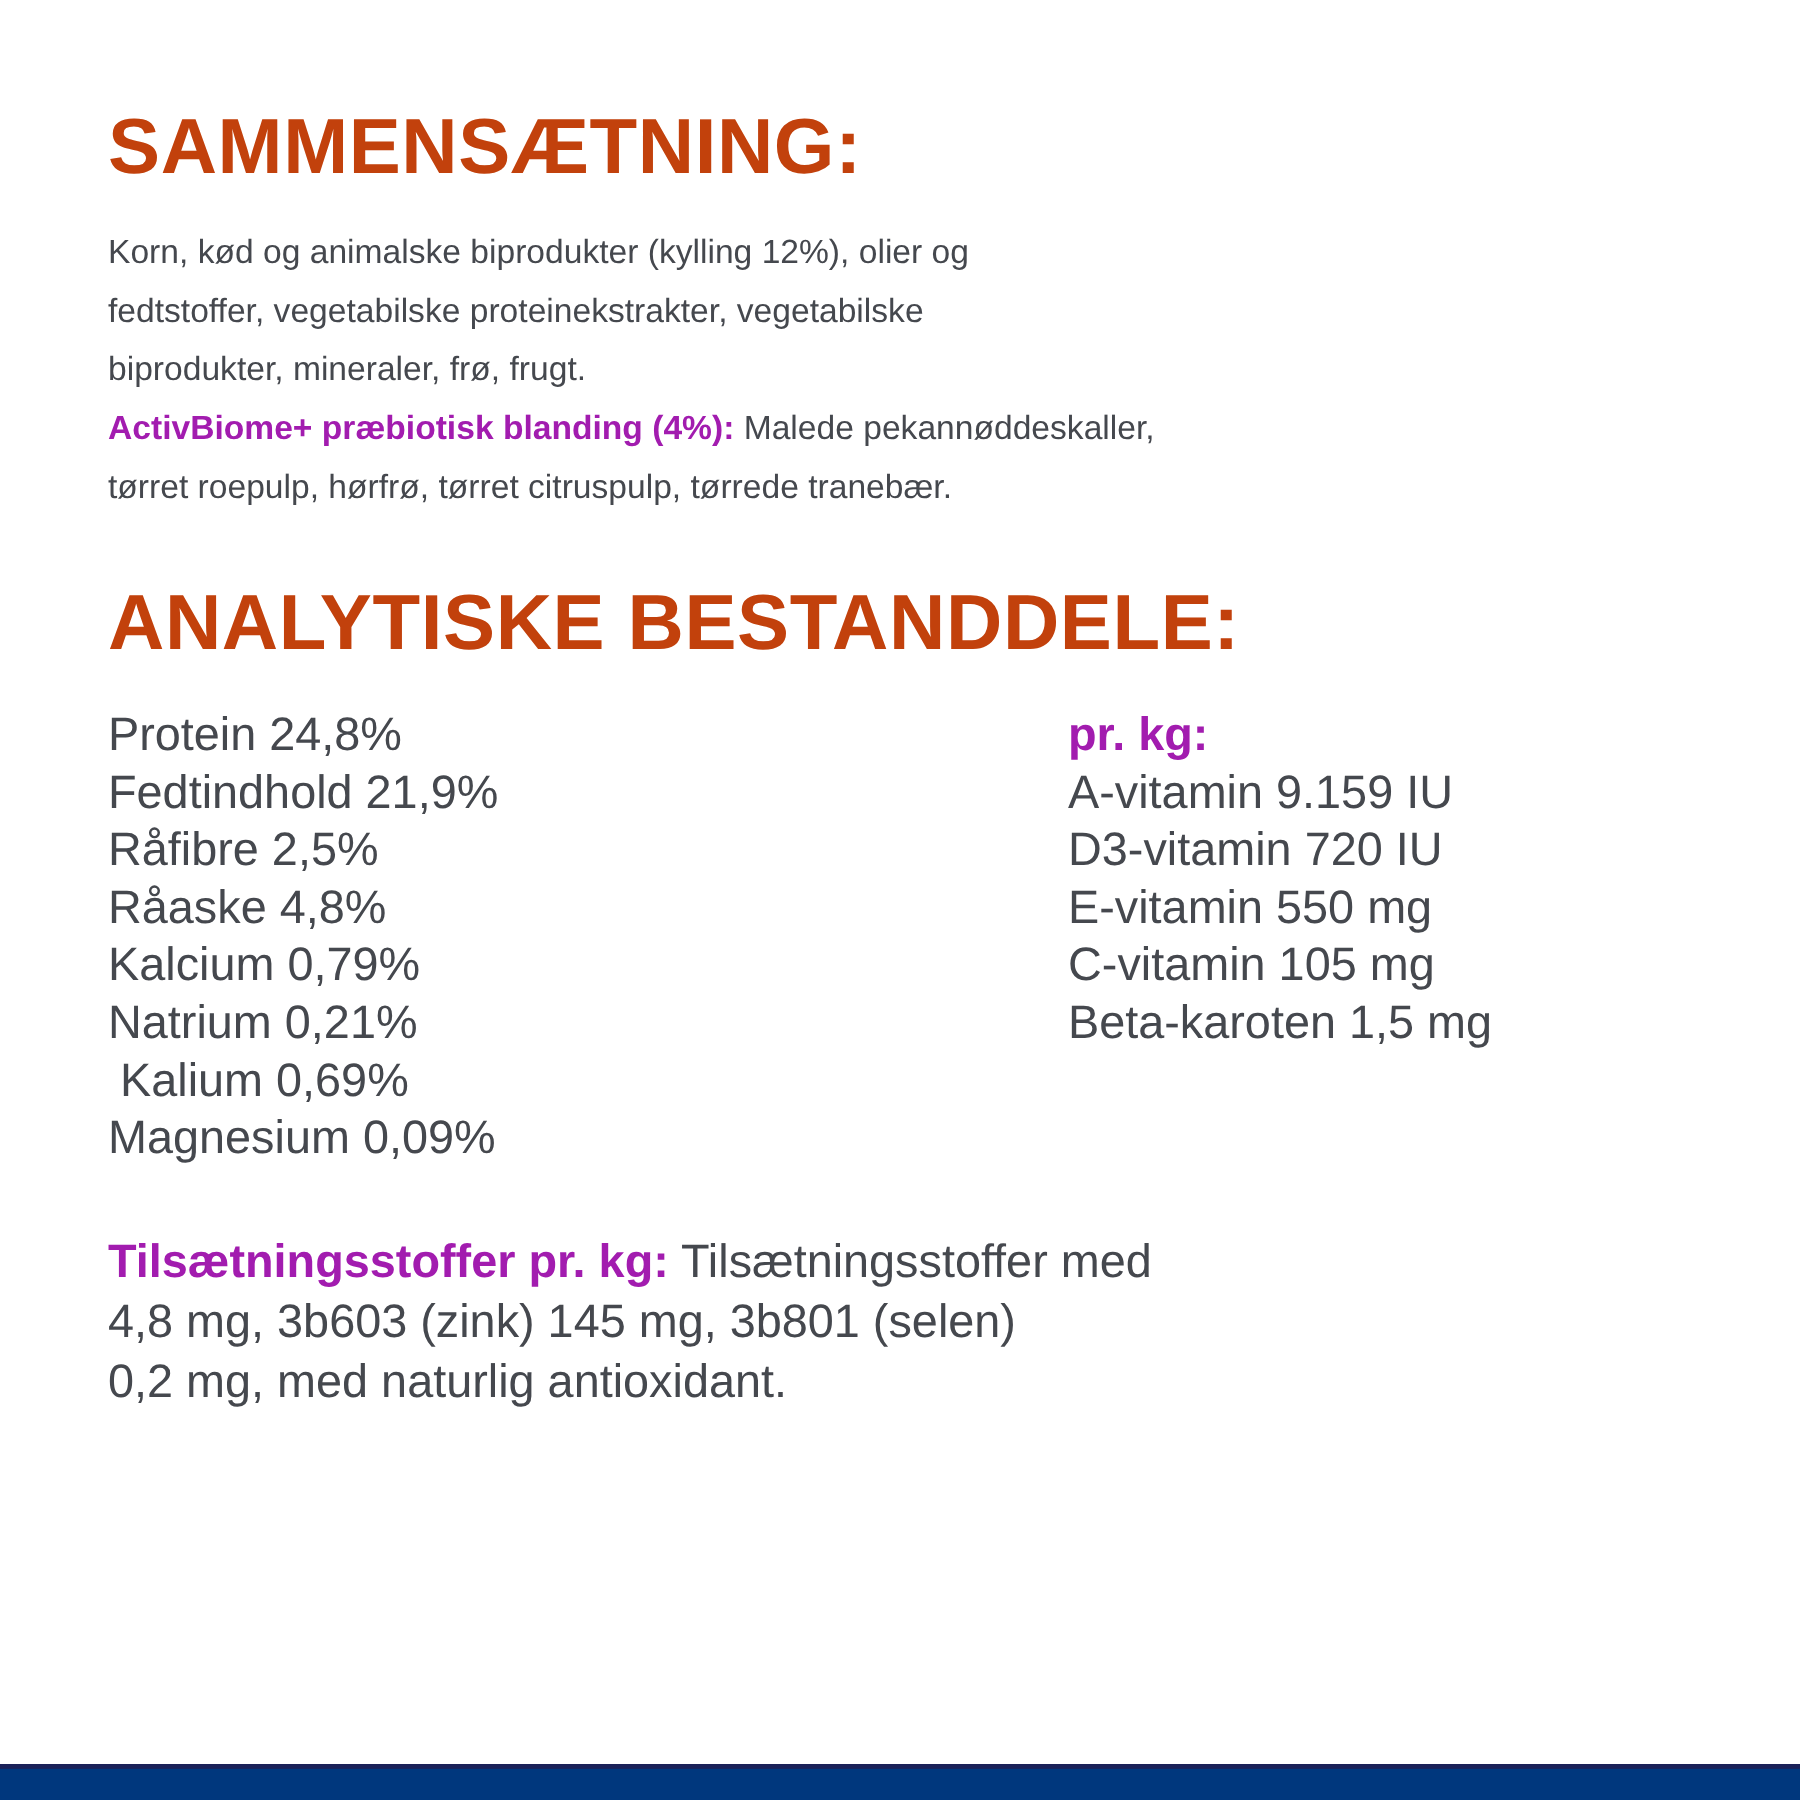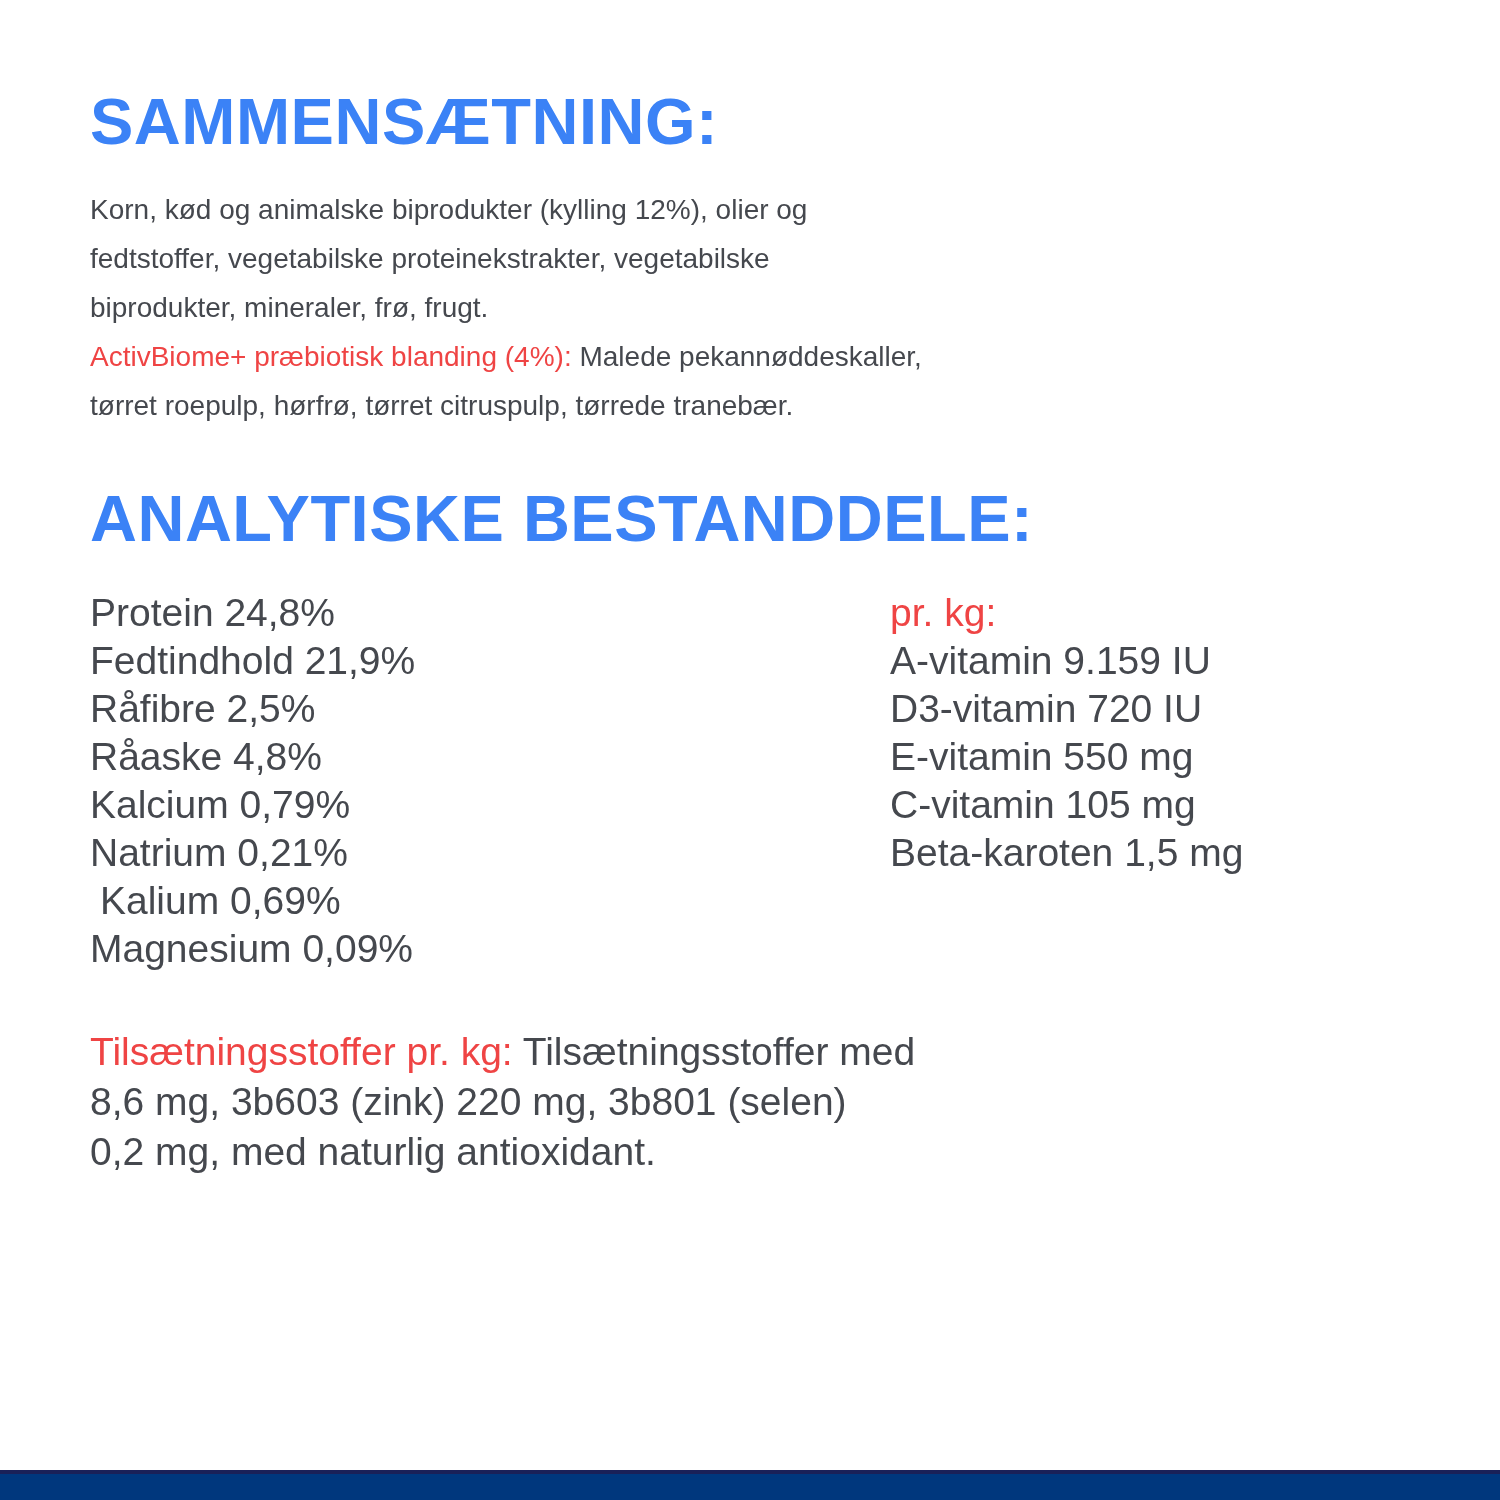--- a/index.html
+++ b/index.html
@@ -9,35 +9,35 @@
     background:#ffffff;
     overflow:hidden;
     font-family:"Liberation Sans",sans-serif;
     -webkit-font-smoothing:antialiased;
   }
   .content{padding:85px 55px 0 90px;}
 
   .heading{
     margin:0;
     font-weight:bold;
-    color:#3b82f6;
+    color:#c2410c;
     font-size:65px;
     line-height:74px;
     letter-spacing:0.5px;
   }
   .heading--second{margin-top:52px;}
 
   .bodytext{
     margin:26px 0 0 0;
     font-size:28px;
     line-height:49px;
     color:#45484e;
   }
   .line{display:block;}
-  .bold-gray{font-weight:normal;color:#ef4444;}
+  .bold-gray{font-weight:bold;color:#a21caf;}
 
   .columns{
     display:flex;
     margin-top:33px;
     font-size:39px;
     line-height:48px;
     color:#45484e;
   }
   .col-left{width:800px;}
   .col-right{flex:1;}
@@ -93,20 +93,20 @@
         <div class="item">A-vitamin 9.159 IU</div>
         <div class="item">D3-vitamin 720 IU</div>
         <div class="item">E-vitamin 550 mg</div>
         <div class="item">C-vitamin 105 mg</div>
         <div class="item">Beta-karoten 1,5 mg</div>
       </div>
     </div>
 
     <p class="additives">
       <span class="line"><span class="bold-gray">Tilsætningsstoffer pr. kg:</span> <span>Tilsætningsstoffer med</span></span>
-      <span class="line">8,6 mg, 3b603 (zink) 220 mg, 3b801 (selen)</span>
+      <span class="line">4,8 mg, 3b603 (zink) 145 mg, 3b801 (selen)</span>
       <span class="line">0,2 mg, med naturlig antioxidant.</span>
     </p>
 
   </div>
 
   <div class="footer-bar"></div>
 </div>
 
 </body></html>

